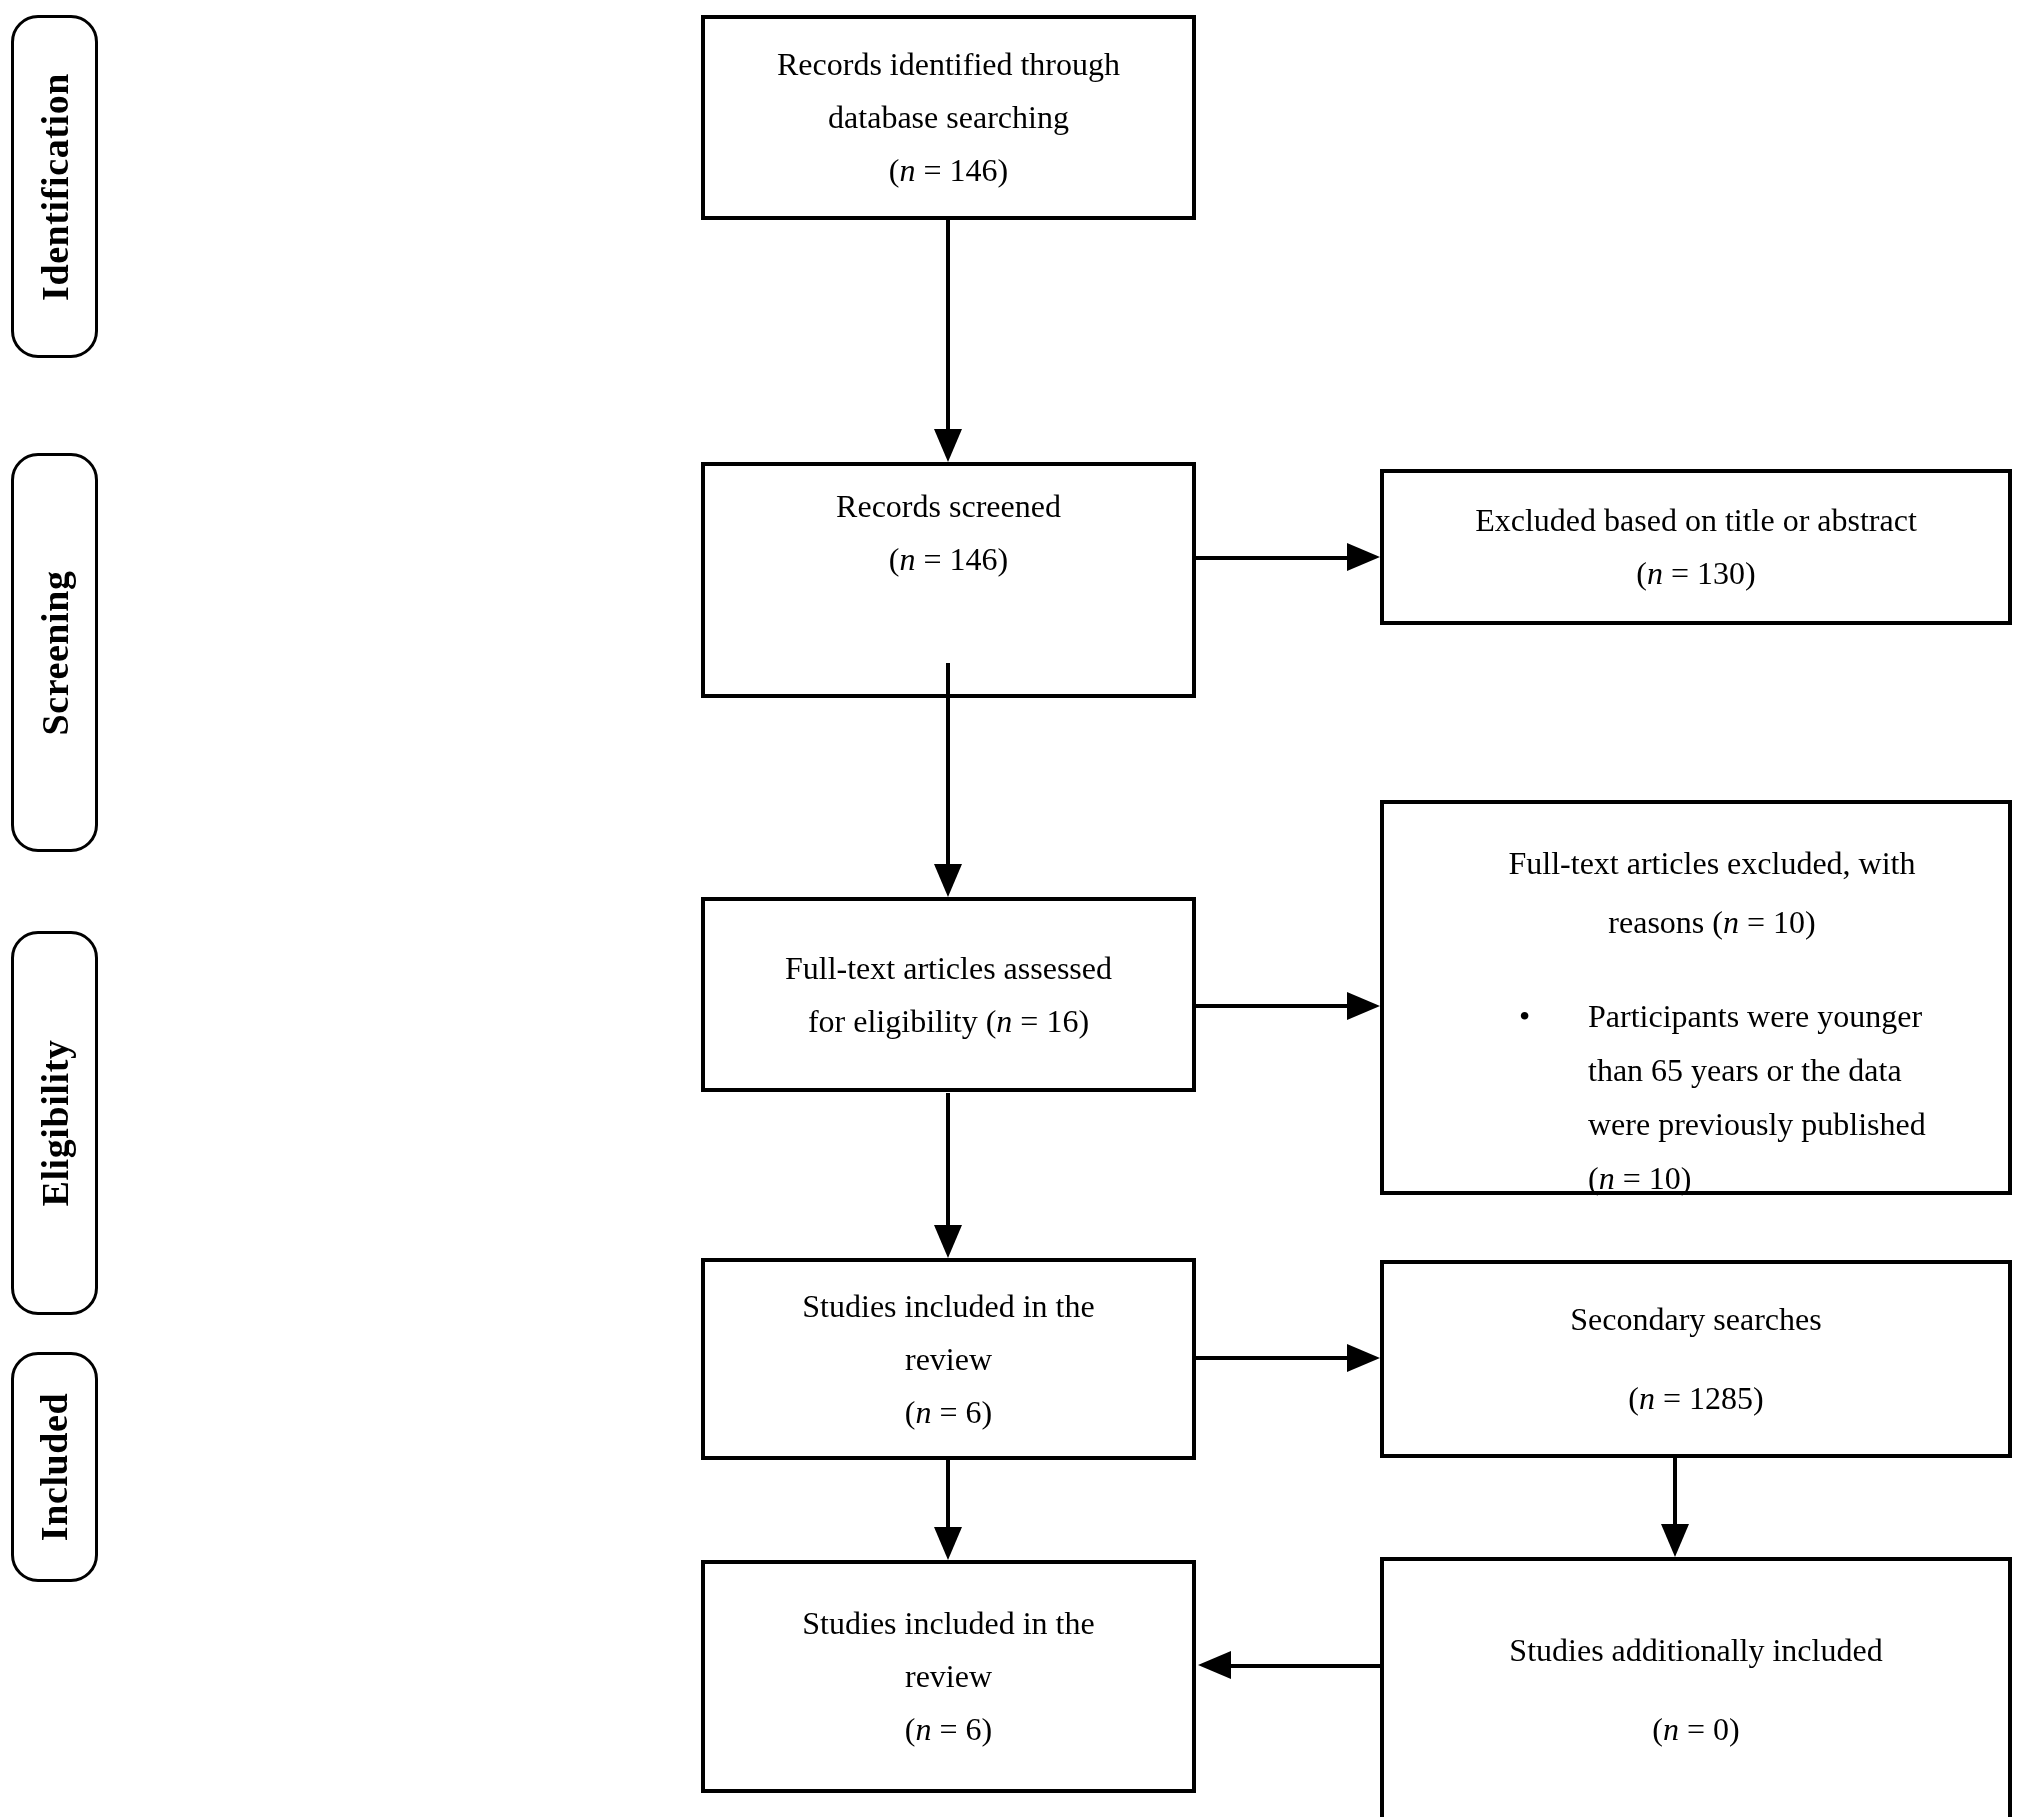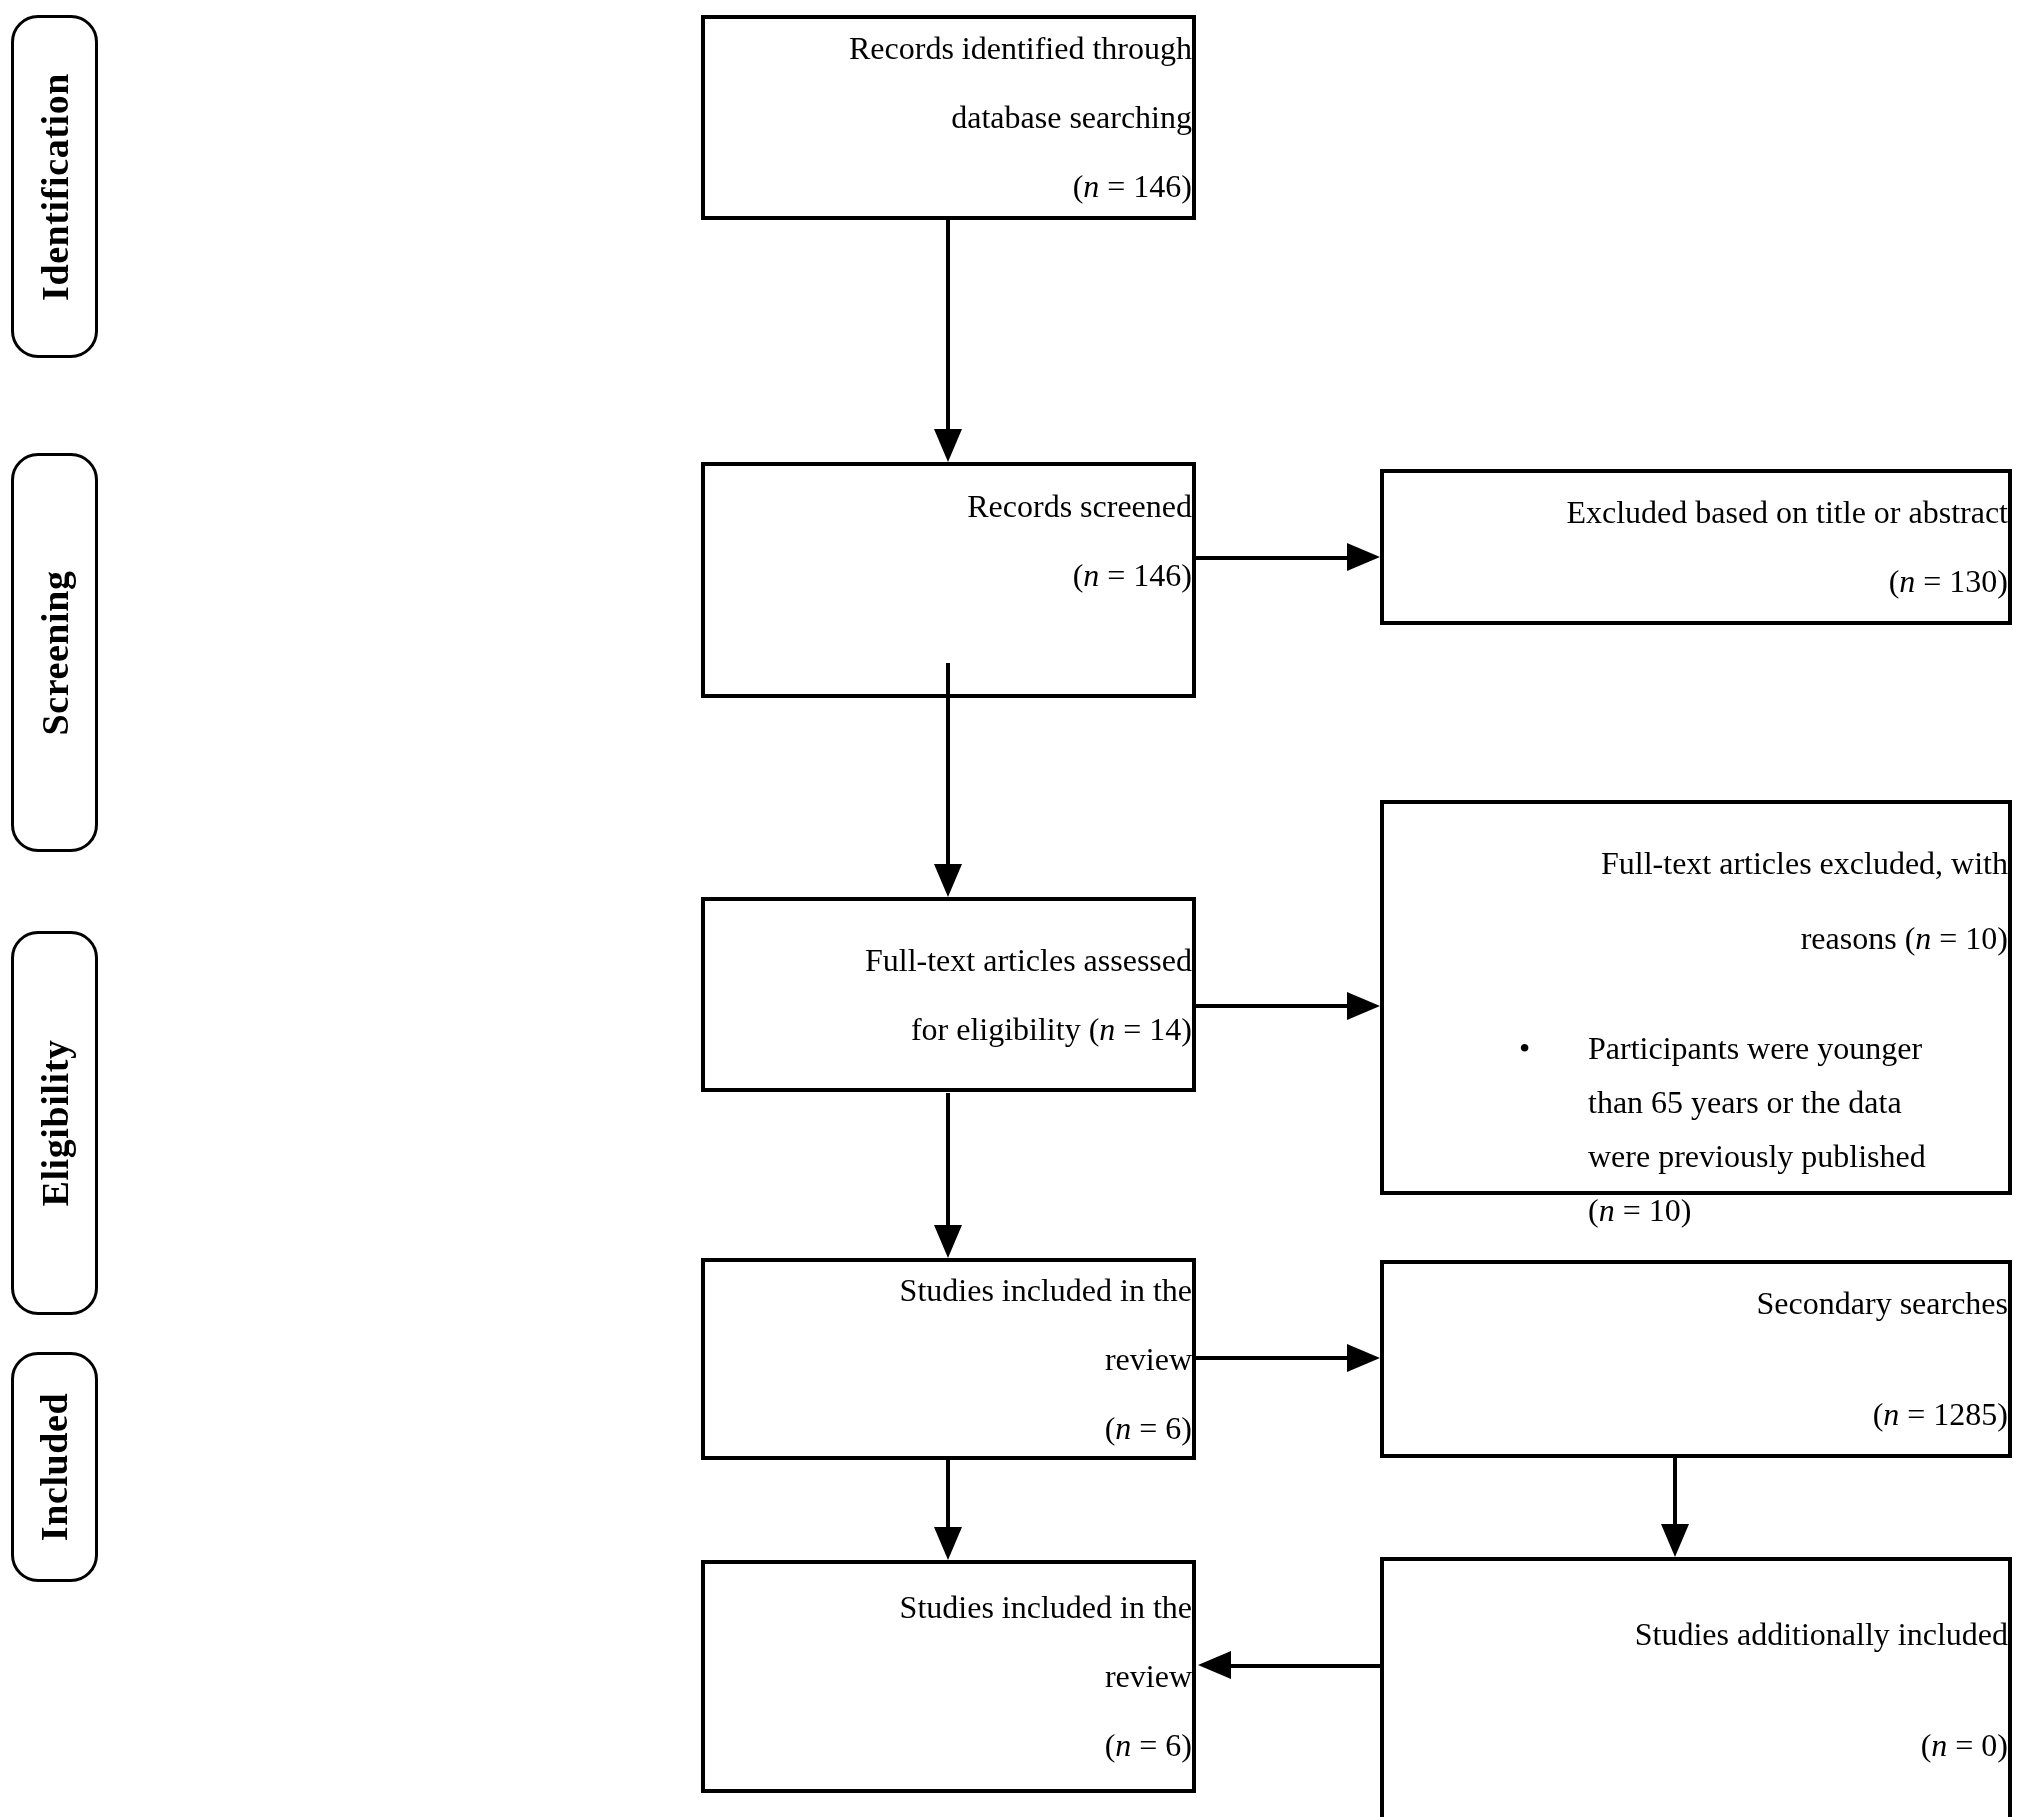--- a/index.html
+++ b/index.html
@@ -11,22 +11,22 @@
         background:#fff;display:flex;align-items:center;justify-content:center;box-sizing:border-box;}
   .band span{transform:rotate(-90deg);white-space:nowrap;font-weight:bold;font-size:38px;
              letter-spacing:0.6px;}
   #band-identification{top:15.4px;height:343px;}
   #band-screening{top:453px;height:399px;}
   #band-eligibility{top:931px;height:384px;}
   #band-included{top:1352px;height:230px;}
 
   
   .fbox{position:absolute;border:4.9px solid #000;background:#fff;box-sizing:border-box;
-        display:flex;flex-direction:column;align-items:flex-end;justify-content:center;
-        font-size:32px;line-height:53px;text-align:center;gap:16px;}
+        display:flex;flex-direction:column;align-items:center;justify-content:center;
+        font-size:32px;line-height:53px;text-align:center;}
   .maincol{left:701px;width:495px;}
   .rightcol{left:1380px;width:632px;}
   #bx-identified{top:14.8px;height:205px;}
   #bx-screened{top:462px;height:236px;justify-content:flex-start;padding-top:13.5px;}
   #bx-assessed{top:897px;height:195px;}
   #bx-included1{top:1258px;height:202px;}
   #bx-included2{top:1560px;height:233px;}
   #bx-excluded{top:469px;height:156px;}
   #bx-ftexcluded{top:800px;height:395px;justify-content:flex-start;padding-top:29.5px;line-height:59px;padding-left:32px;}
   #bx-secondary{top:1260px;height:198px;}
@@ -74,21 +74,21 @@
     <div><span>(</span><span class="nv">n</span><span> = 146)</span></div>
   </div>
 
   <div class="fbox maincol" id="bx-screened">
     <div><span>Records screened</span></div>
     <div><span>(</span><span class="nv">n</span><span> = 146)</span></div>
   </div>
 
   <div class="fbox maincol" id="bx-assessed">
     <div><span>Full-text articles assessed</span></div>
-    <div><span>for eligibility (</span><span class="nv">n</span><span> = 14)</span></div>
+    <div><span>for eligibility (</span><span class="nv">n</span><span> = 16)</span></div>
   </div>
 
   <div class="fbox maincol" id="bx-included1">
     <div><span>Studies included in the</span></div>
     <div><span>review</span></div>
     <div><span>(</span><span class="nv">n</span><span> = 6)</span></div>
   </div>
 
   <div class="fbox maincol" id="bx-included2">
     <div><span>Studies included in the</span></div>

